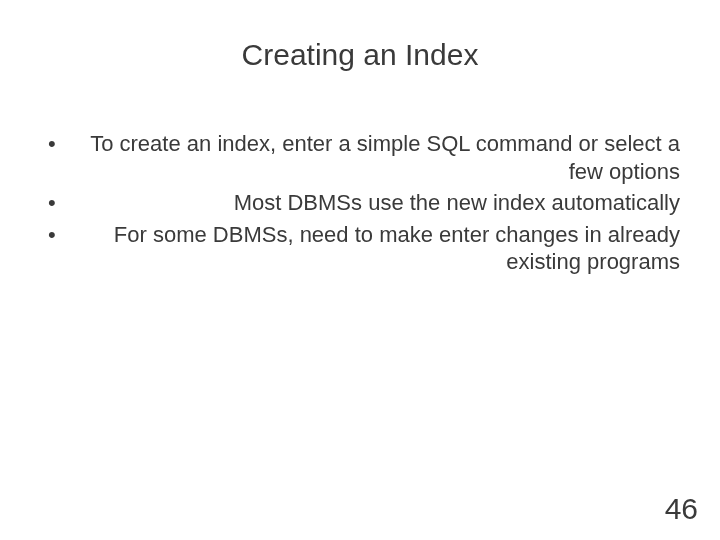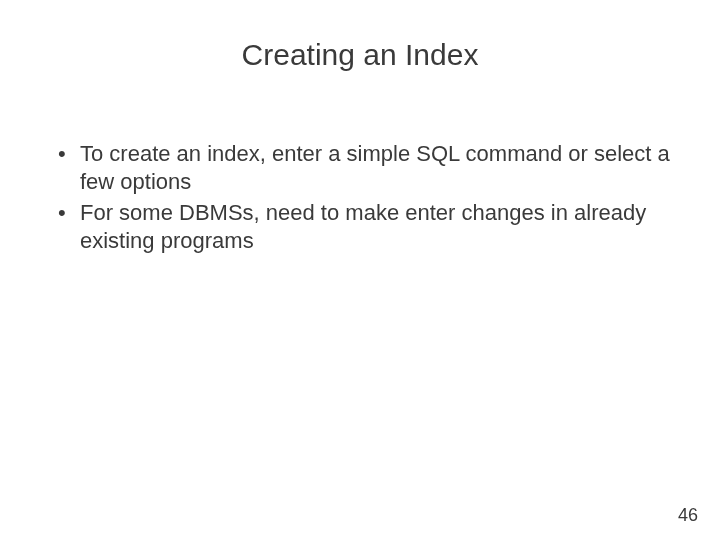--- a/index.html
+++ b/index.html
@@ -30,22 +30,23 @@
     color: #3a3a3a;
   }
   .body {
     position: absolute;
     top: 130px;
     left: 38px;
     right: 40px;
   }
   ul.bullets {
     list-style: none;
-    margin: 10px;
+    margin: 0;
     padding: 0;
+    text-align: right;
   }
   ul.bullets > li {
     position: relative;
     padding-left: 32px;
     font-size: 22px;
     line-height: 1.25;
     color: #3a3a3a;
     margin: 0 0 4px 0;
   }
   ul.bullets > li::before {
@@ -53,31 +54,32 @@
     position: absolute;
     left: 10px;
     top: 0;
     font-size: 22px;
     color: #3a3a3a;
   }
   .page-number {
     position: absolute;
     right: 22px;
     bottom: 14px;
-    font-size: 18px;
+    font-size: 30px;
     color: #3a3a3a;
   }
 </style>
 </head>
 <body>
 
 <div class="slide">
   <div class="title">Creating an Index</div>
 
   <div class="body">
     <ul class="bullets">
       <li>To create an index, enter a simple SQL command or select a few options</li>
+      <li>Most DBMSs use the new index automatically</li>
       <li>For some DBMSs, need to make enter changes in already existing programs</li>
     </ul>
   </div>
 
   <div class="page-number">46</div>
 </div>
 
 </body></html>

